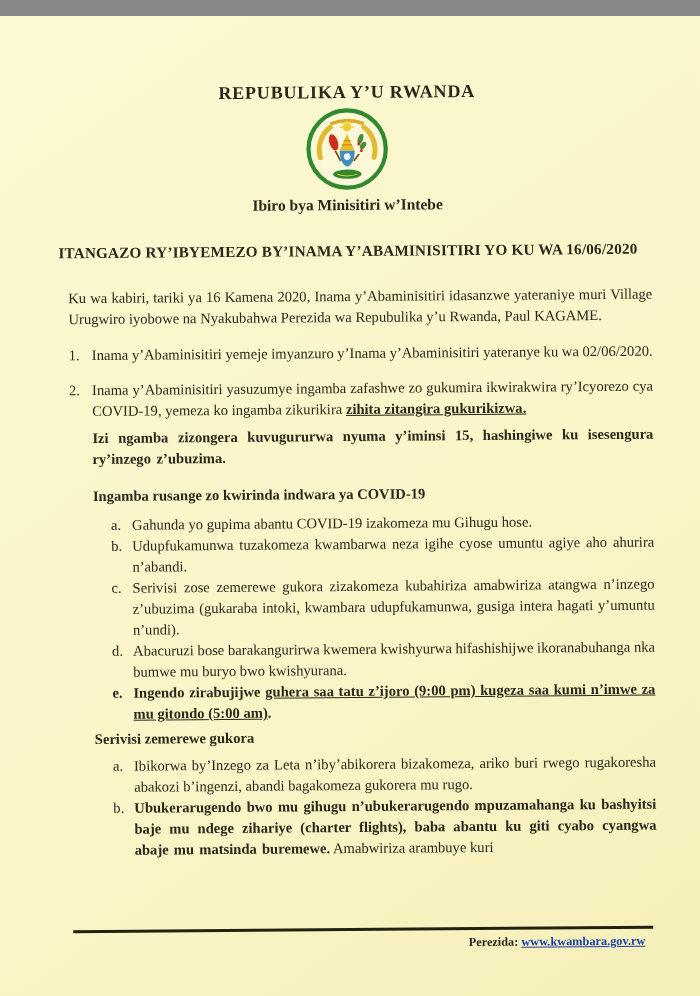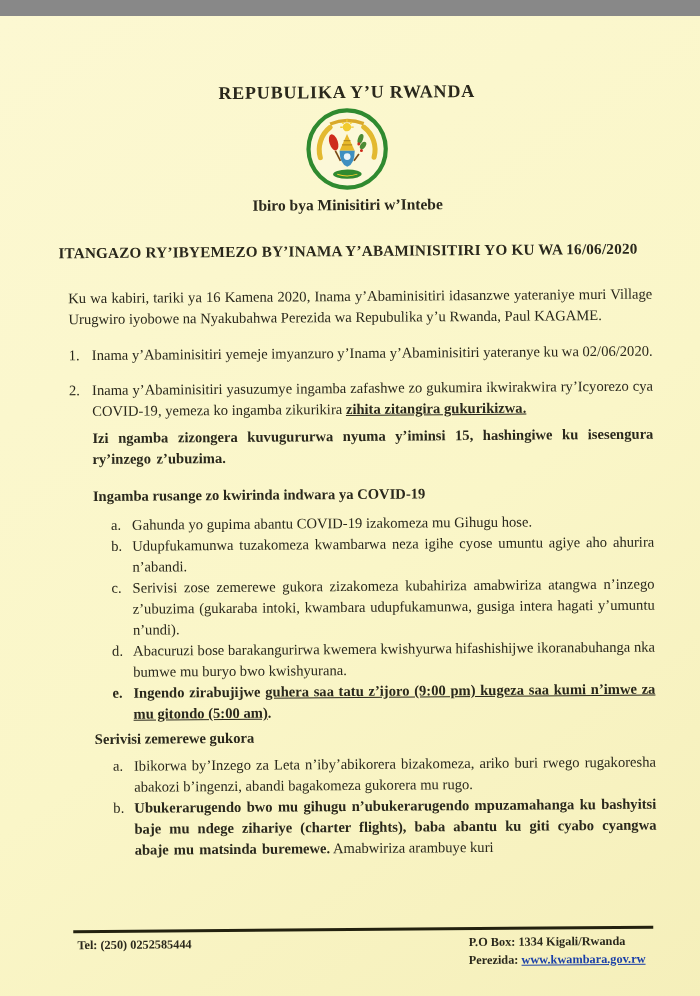--- a/index.html
+++ b/index.html
@@ -138,22 +138,20 @@
           <span class="letter-body"><span class="bold-item">Ubukerarugendo bwo mu gihugu n’ubukerarugendo mpuzamahanga ku bashyitsi baje mu ndege zihariye (charter flights), baba abantu ku giti cyabo cyangwa abaje mu matsinda buremewe.</span><span> Amabwiriza arambuye kuri</span></span>
         </div>
       </div>
 
     </div>
 
     <div class="footer-rule"></div>
 
     <div class="footer">
       <div class="footer-left">
-        <div>Tel: (250) 0252585444</div>
       </div>
       <div class="footer-right">
-        <div>P.O Box: 1334 Kigali/Rwanda</div>
         <div><span>Perezida: </span><a class="link">www.kwambara.gov.rw</a></div>
       </div>
     </div>
 
   </div>
 </div>
 
 </body></html>

